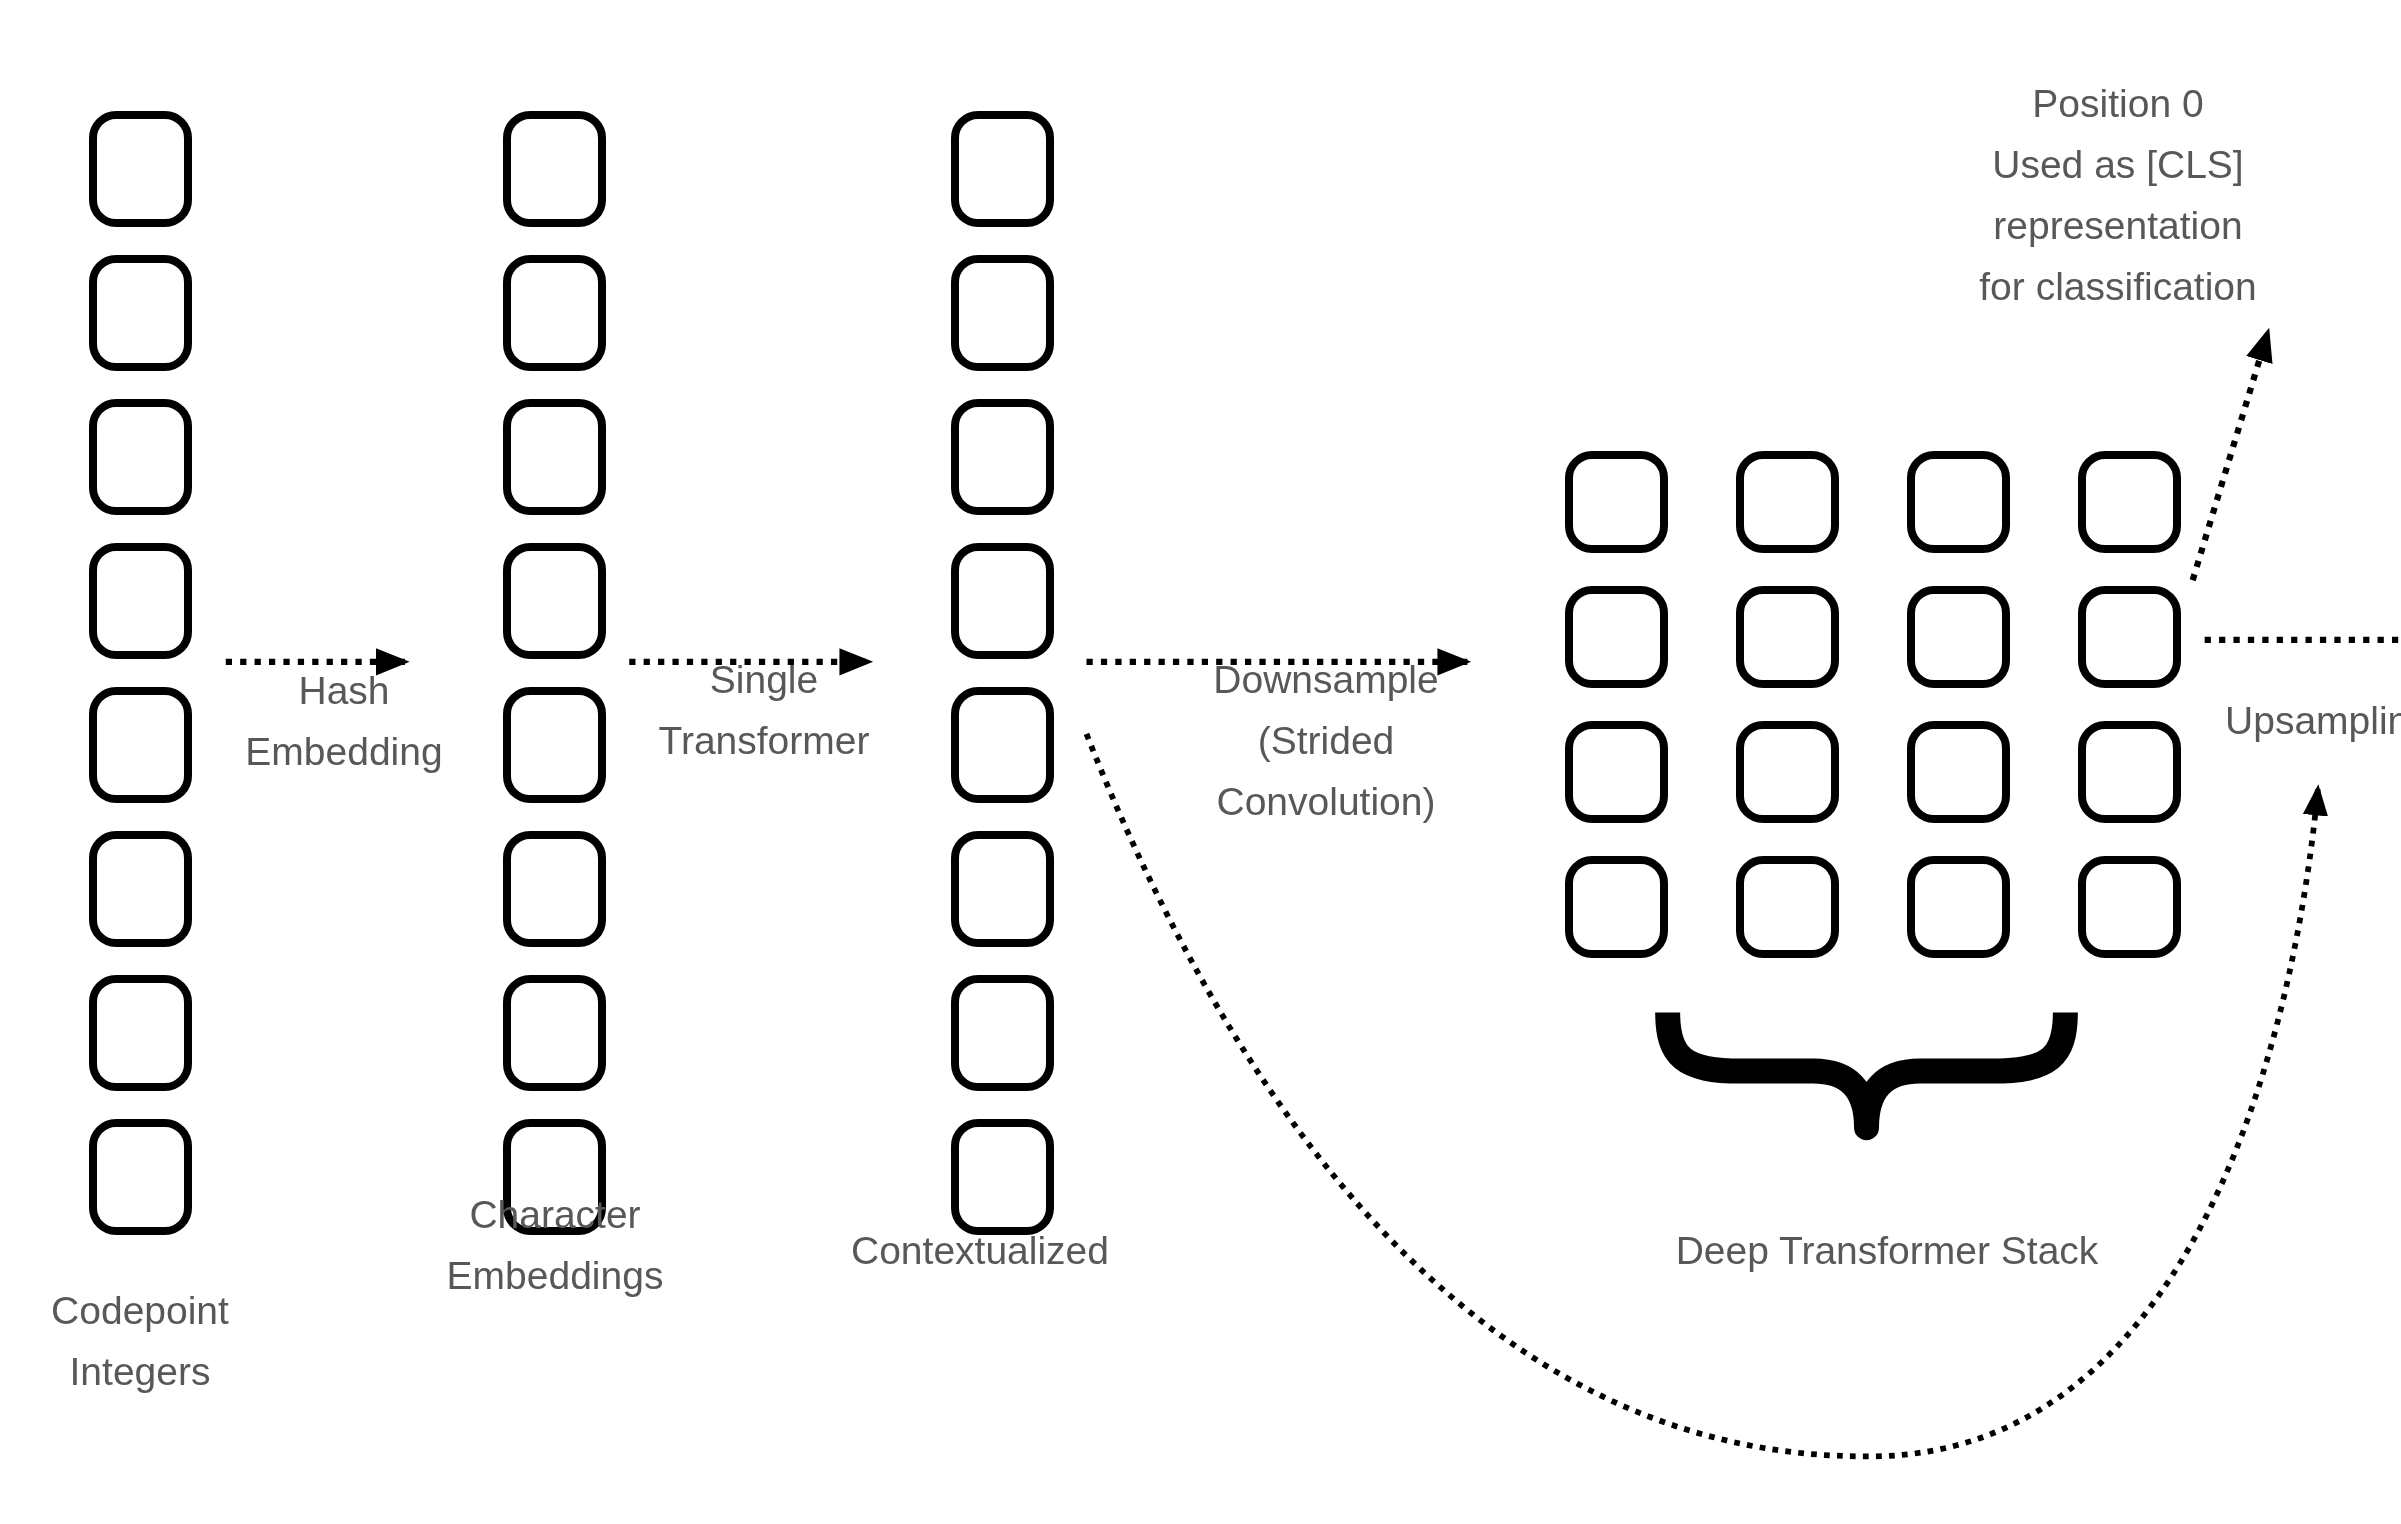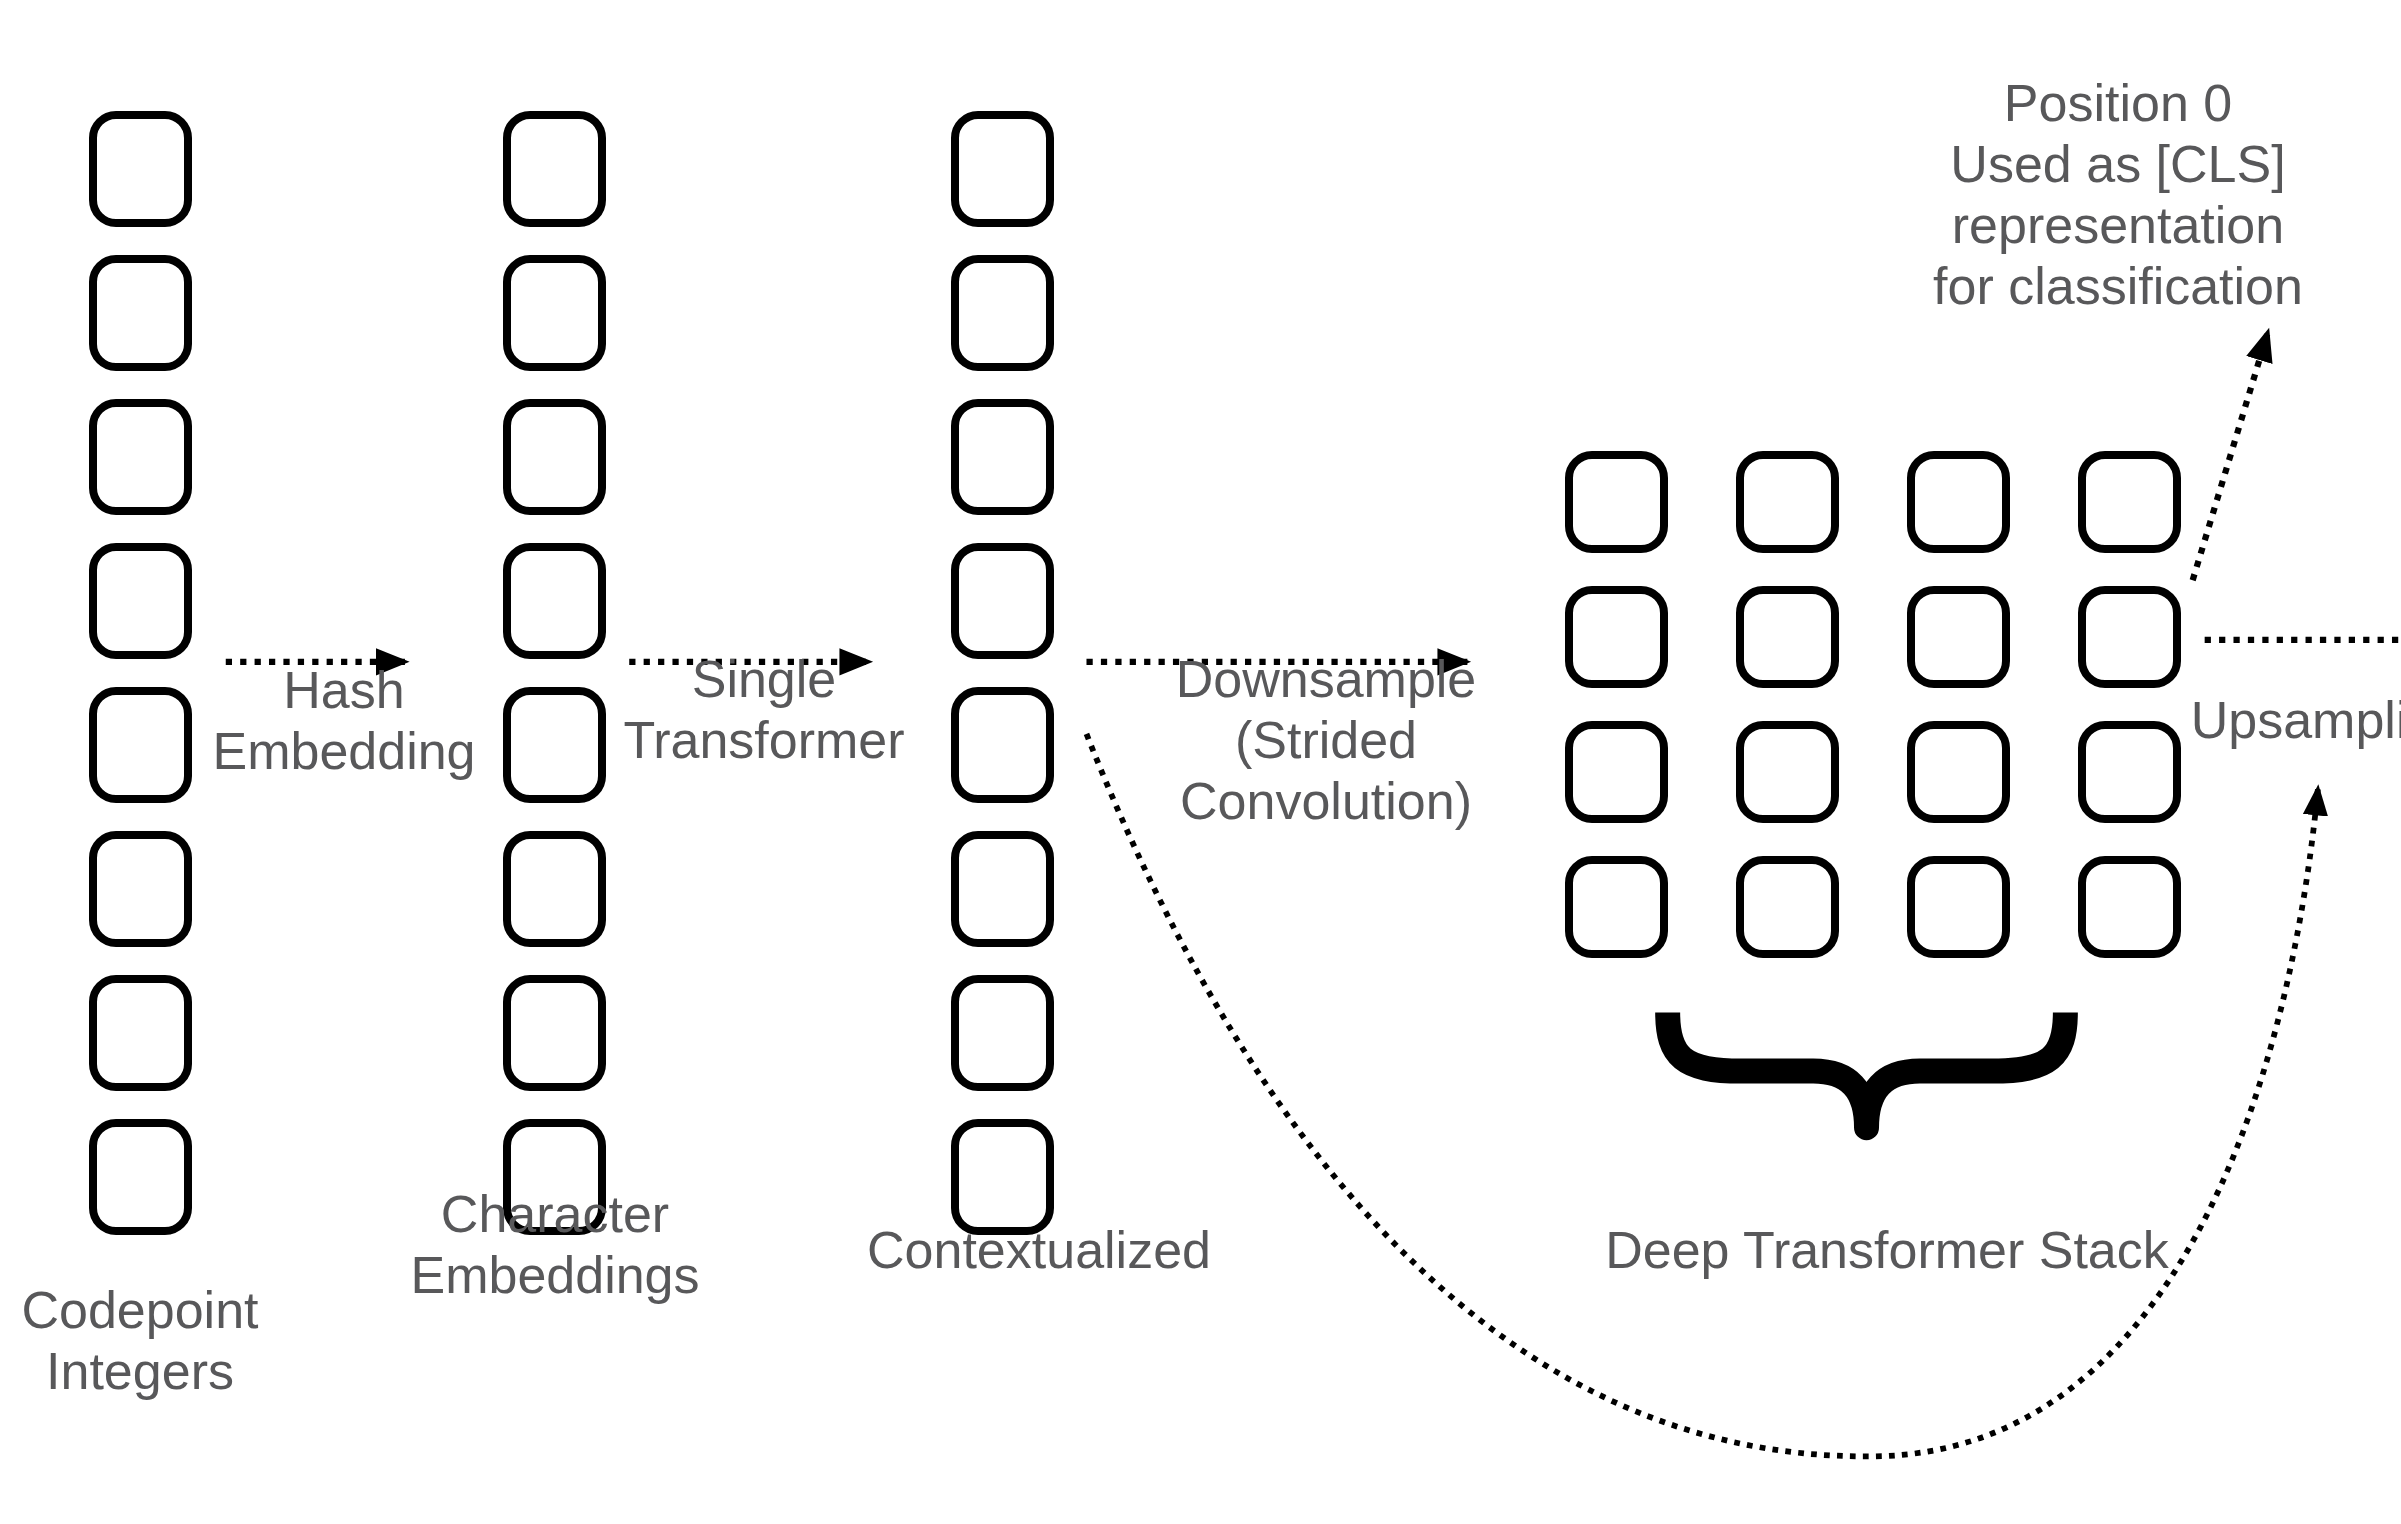--- a/index.html
+++ b/index.html
@@ -44,21 +44,21 @@
     grid-template-columns: repeat(4, 103px);
     grid-template-rows: repeat(4, 102px);
     column-gap: 68px;
     row-gap: 33px;
   }
   #grid .box { height: 102px; }
   .tlabel {
     position: absolute;
     transform: translateX(-50%);
     text-align: center;
-    font-size: 52px;
+    font-size: 39px;
     line-height: 61px;
     white-space: nowrap;
     color: #58585a;
   }
 </style>
 </head>
 <body>
 
 <div id="canvas">
 
@@ -166,20 +166,20 @@
   <div class="tlabel" style="left:140px; top:1280px">
       <div>Codepoint</div>
       <div>Integers</div>
     </div>
 
   <div class="tlabel" style="left:555px; top:1184px">
       <div>Character</div>
       <div>Embeddings</div>
     </div>
 
-  <div class="tlabel" style="left:1039px; top:1220px">
+  <div class="tlabel" style="left:980px; top:1220px">
       <div>Contextualized</div>
     </div>
 
   <div class="tlabel" style="left:1887px; top:1220px">Deep Transformer Stack</div>
 
 </div>
 
 
 </body></html>

